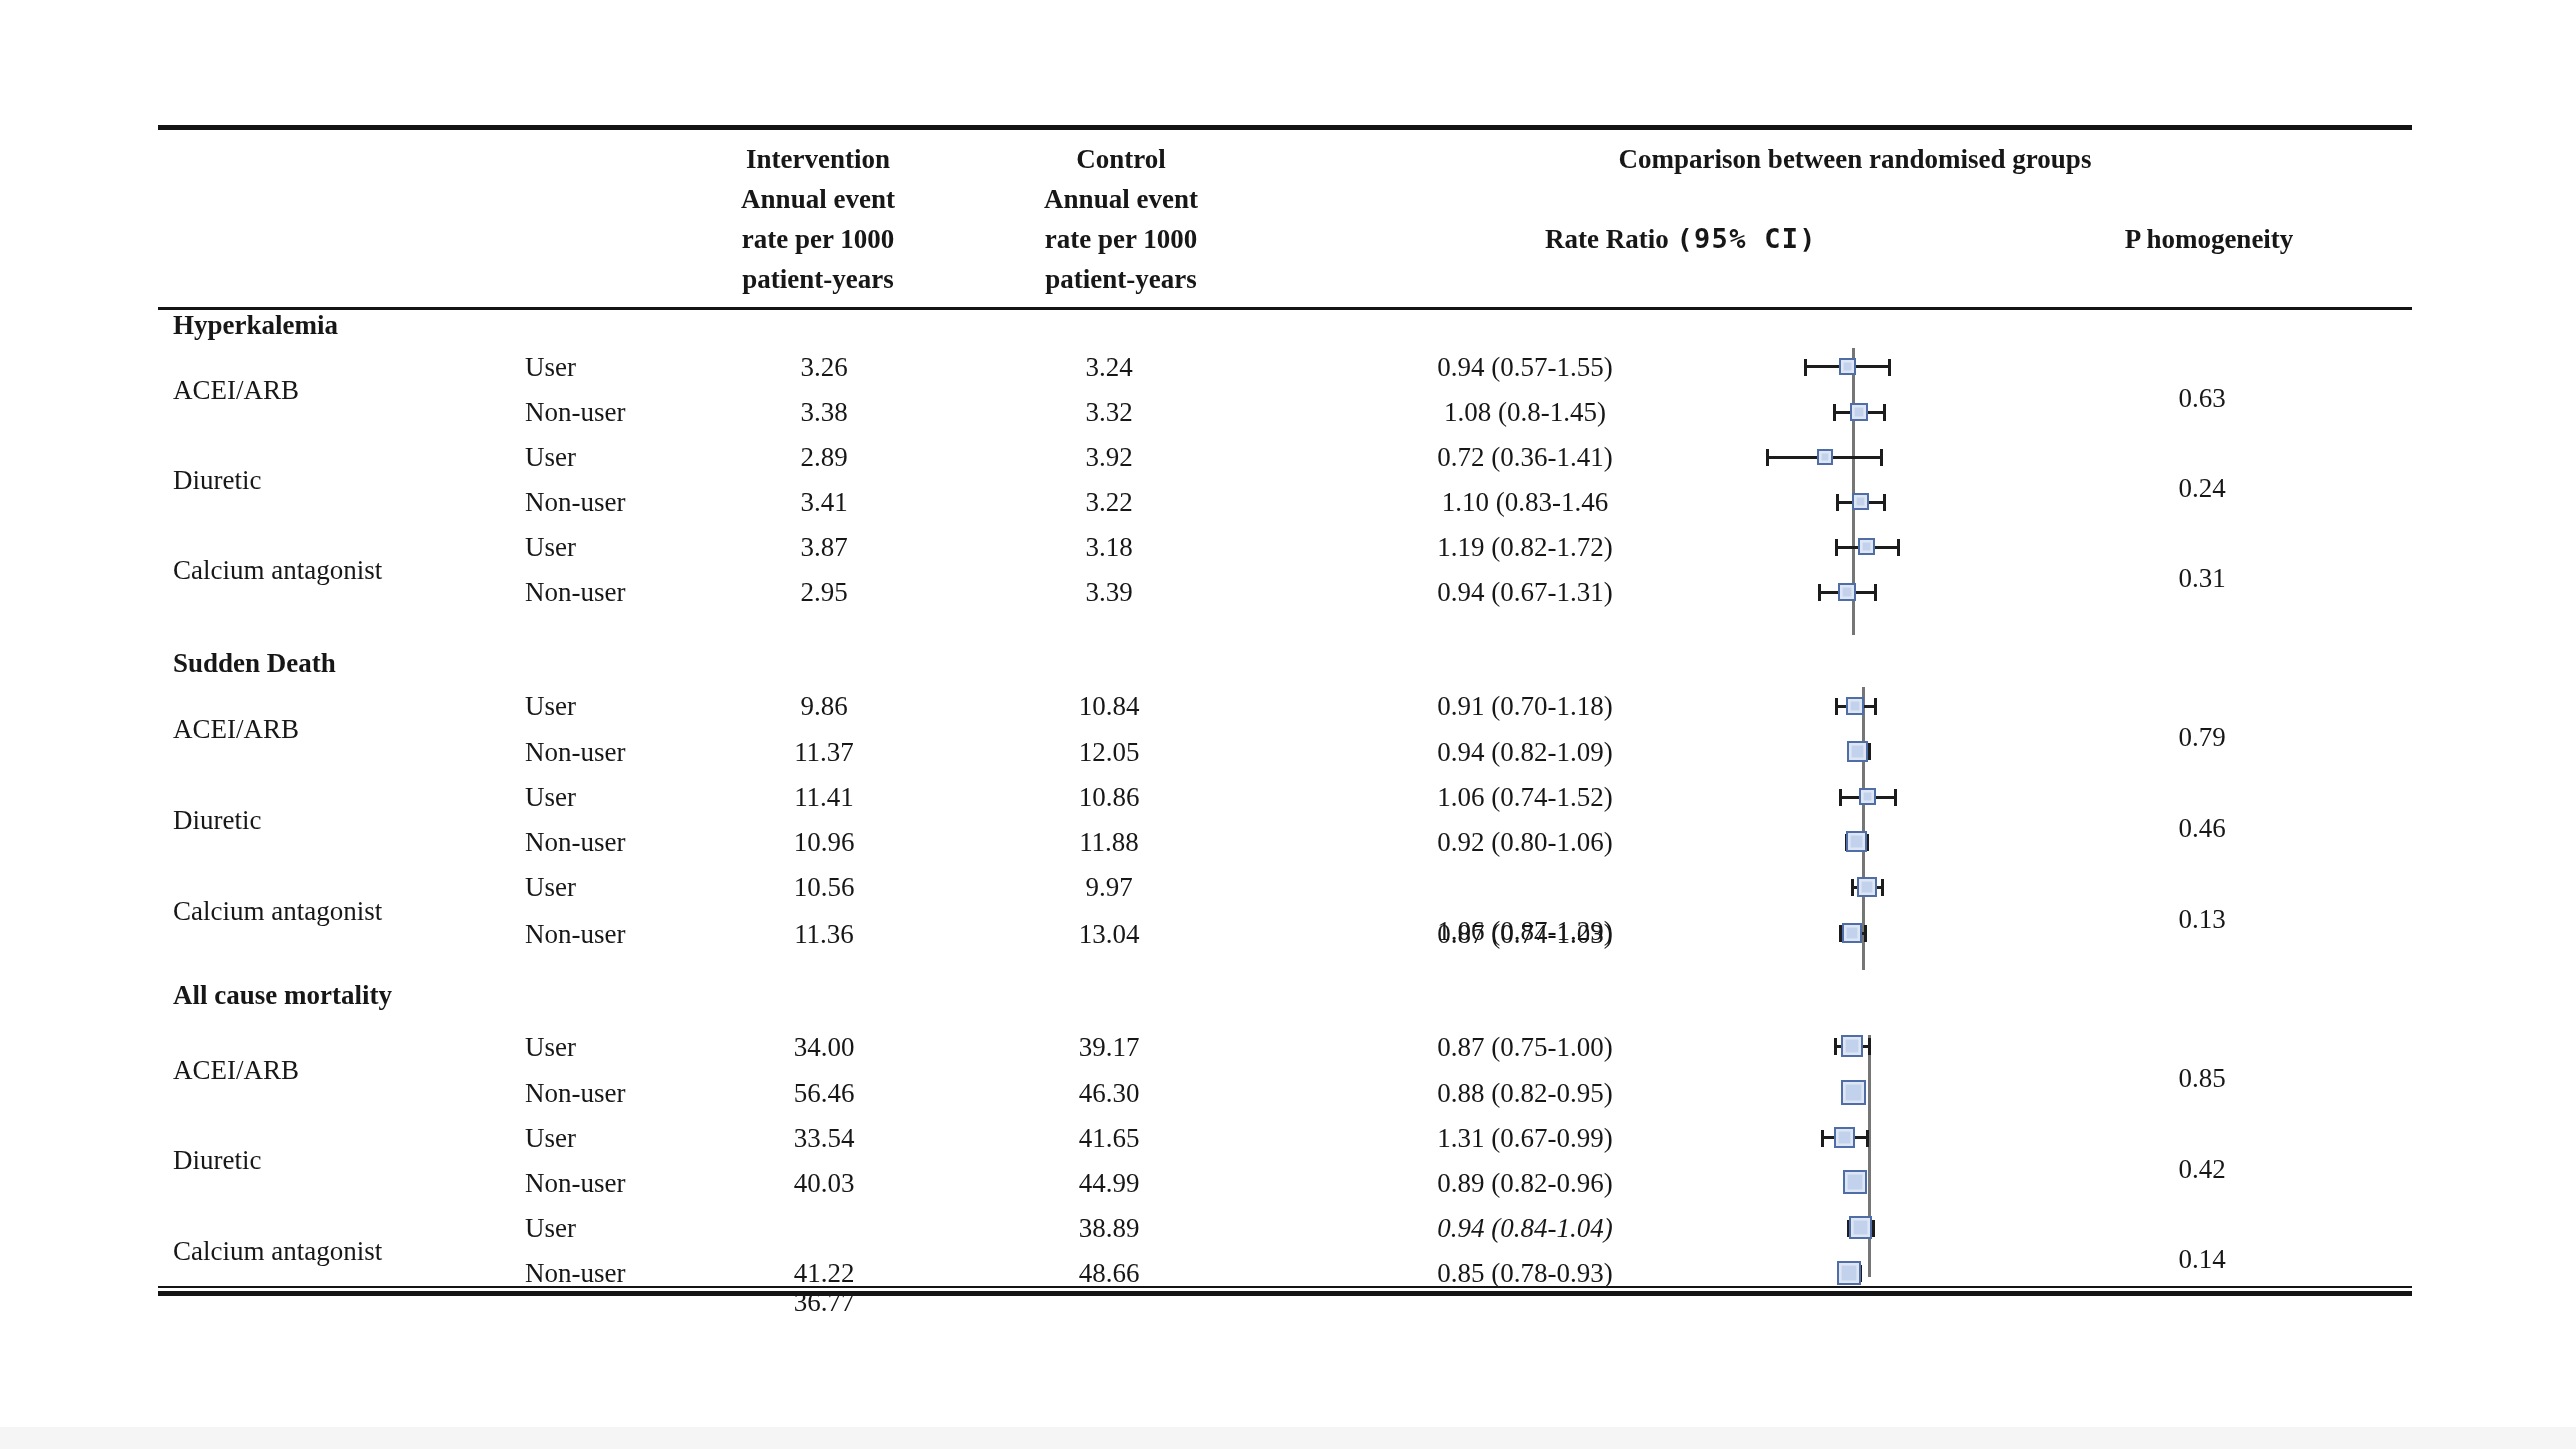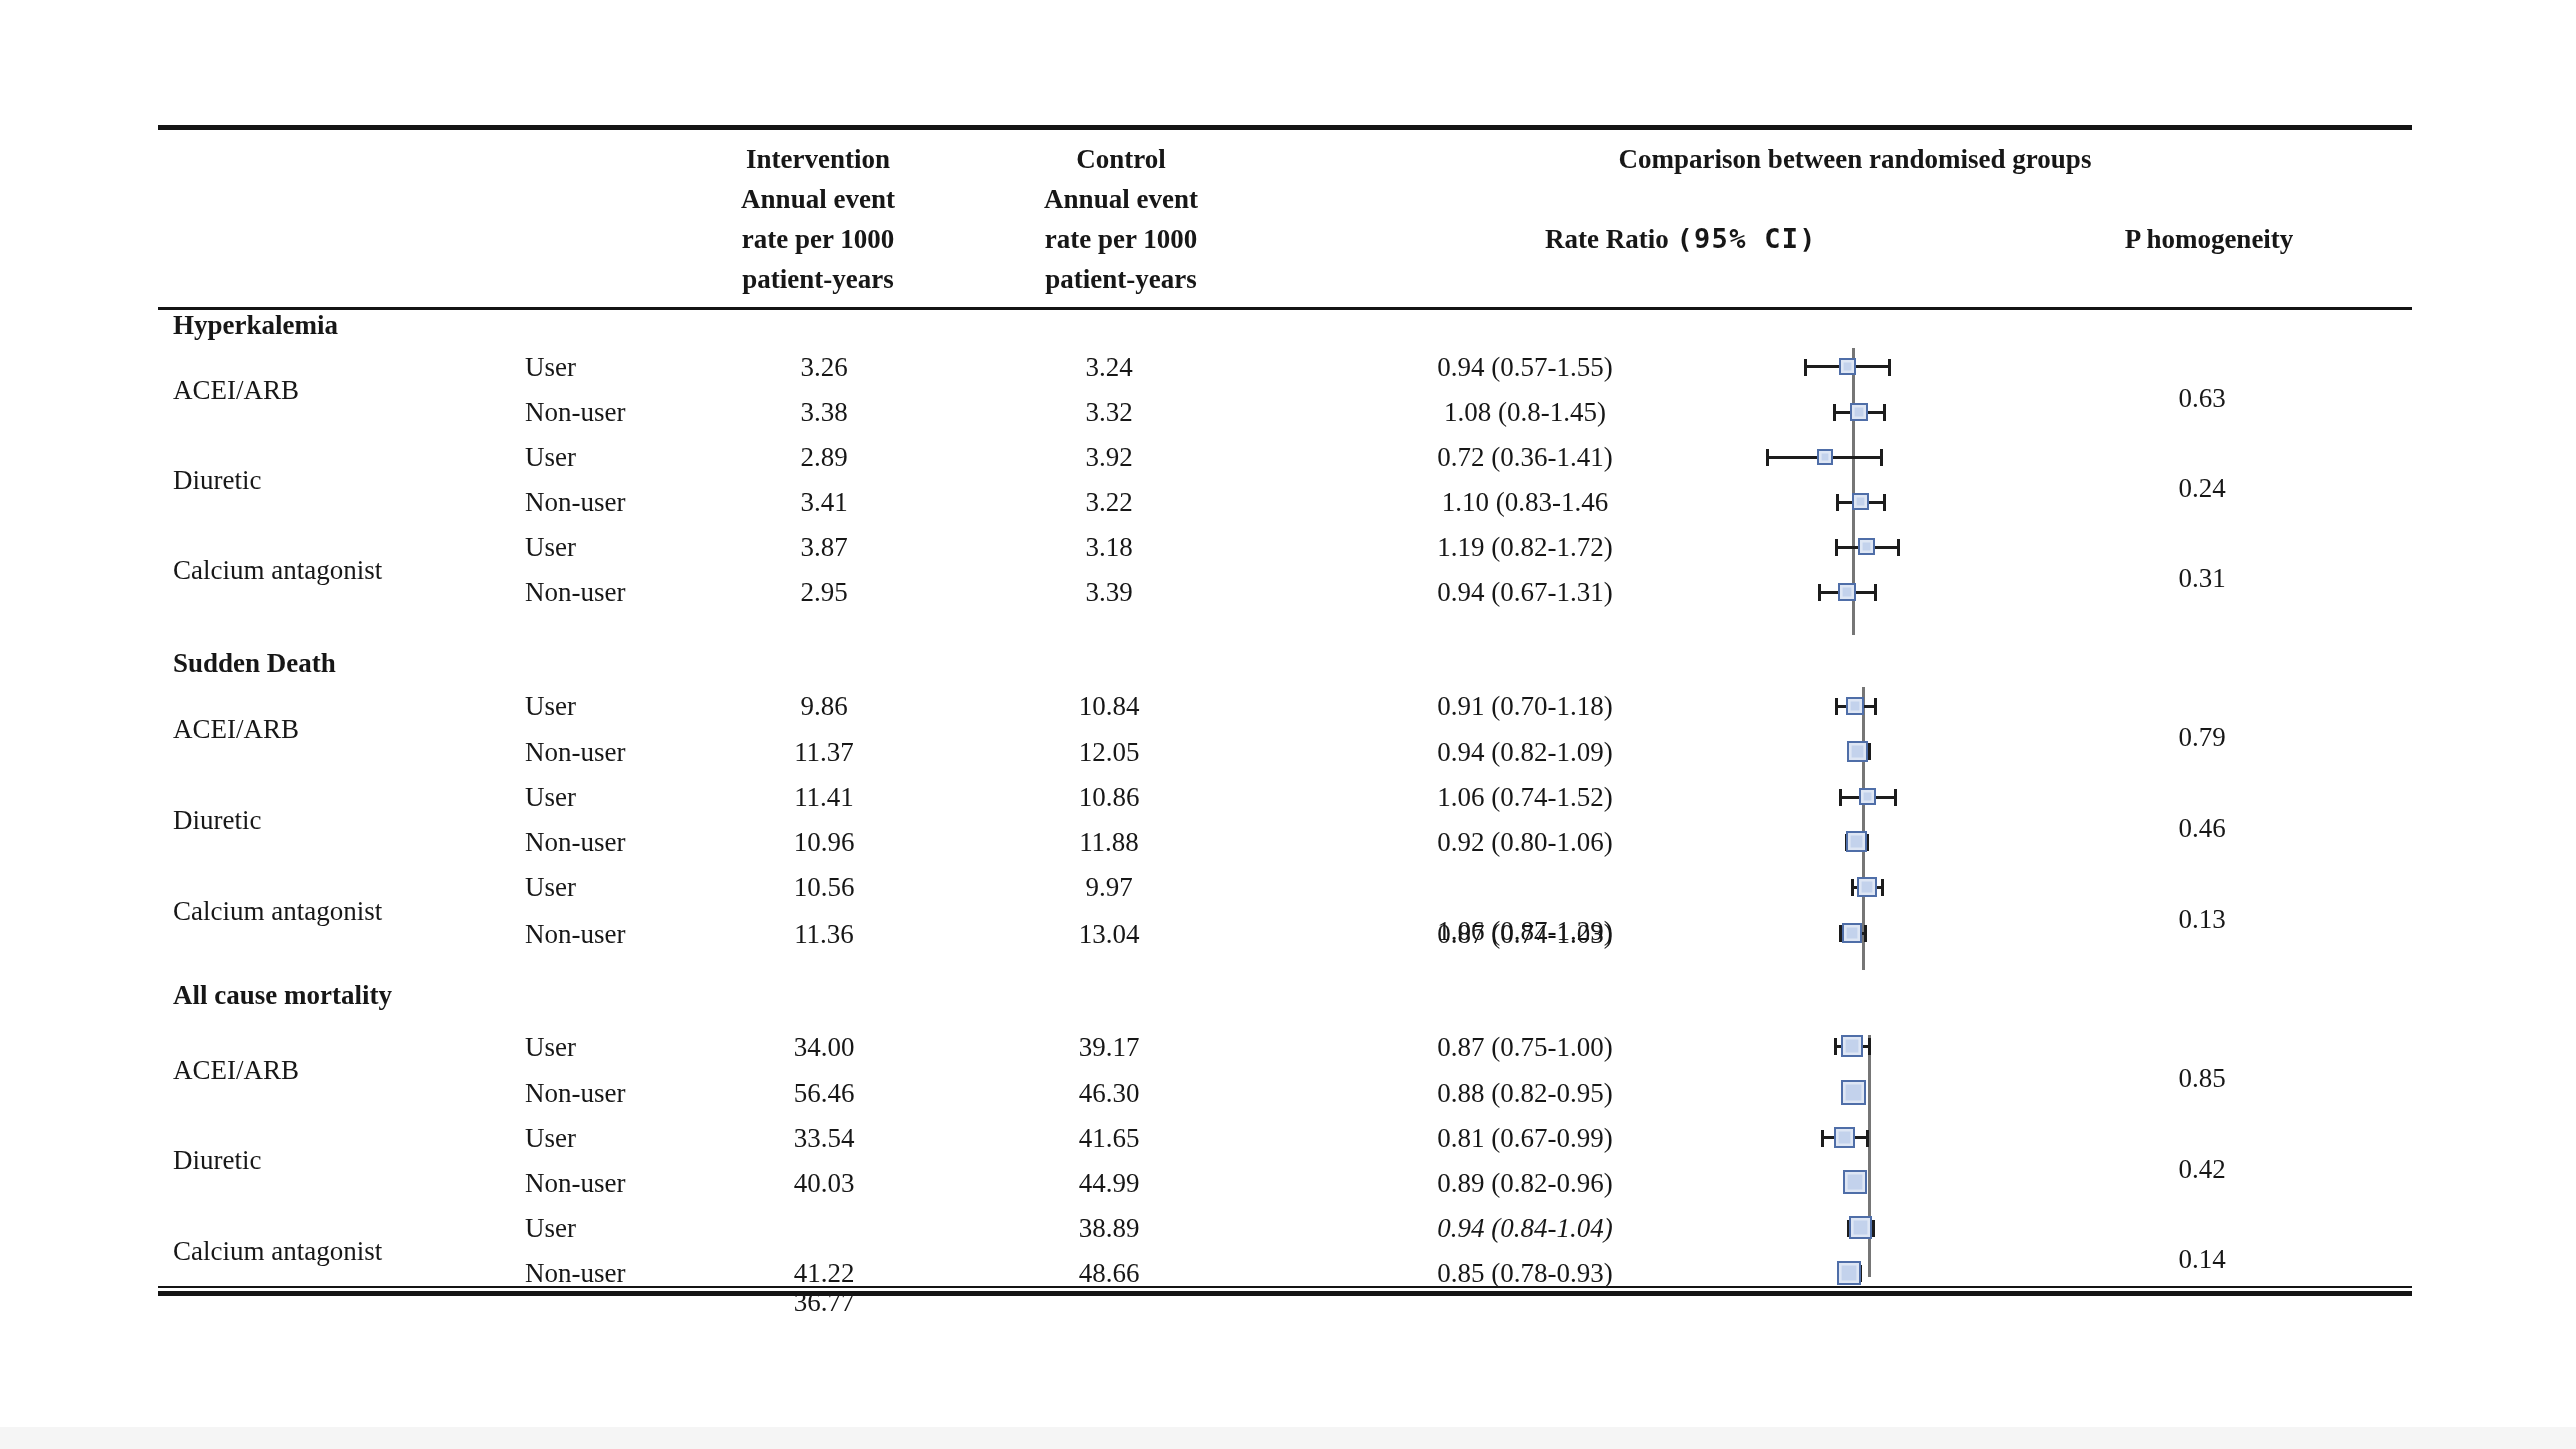--- a/index.html
+++ b/index.html
@@ -185,21 +185,21 @@
       <div class="abs ccenter t42" style="left: 1109px; top: 1093px;">46.30</div>
       <div class="abs ccenter t42" style="left: 1525px; top: 1093px;">0.88 (0.82-0.95)</div>
       <div class="whisker" style="left: 1846px; top: 1091px; width: 17px;"></div>
       <div class="cicap" style="left: 1845px; top: 1084px;"></div>
       <div class="cicap" style="left: 1862px; top: 1084px;"></div>
       <div class="marker" style="left: 1841px; top: 1080px; width: 20.6px; height: 20.6px;"></div>
       <div class="abs vcenter t42" style="left: 173px; top: 1160px;">Diuretic</div>
       <div class="abs vcenter t42" style="left: 525px; top: 1138px;">User</div>
       <div class="abs ccenter t42" style="left: 824px; top: 1138px;">33.54</div>
       <div class="abs ccenter t42" style="left: 1109px; top: 1138px;">41.65</div>
-      <div class="abs ccenter t42" style="left: 1525px; top: 1138px;">0.81 (0.67-0.99)</div>
+      <div class="abs ccenter t42" style="left: 1525px; top: 1138px;">1.31 (0.67-0.99)</div>
       <div class="whisker" style="left: 1822px; top: 1136px; width: 45px;"></div>
       <div class="cicap" style="left: 1821px; top: 1130px;"></div>
       <div class="cicap" style="left: 1866px; top: 1130px;"></div>
       <div class="marker" style="left: 1834px; top: 1127px; width: 16.7px; height: 16.7px;"></div>
       <div class="abs vcenter t42" style="left: 525px; top: 1183px;">Non-user</div>
       <div class="abs ccenter t42" style="left: 824px; top: 1183px;">40.03</div>
       <div class="abs ccenter t42" style="left: 1109px; top: 1183px;">44.99</div>
       <div class="abs ccenter t42" style="left: 1525px; top: 1183px;">0.89 (0.82-0.96)</div>
       <div class="whisker" style="left: 1846px; top: 1181px; width: 18px;"></div>
       <div class="cicap" style="left: 1845px; top: 1175px;"></div>

